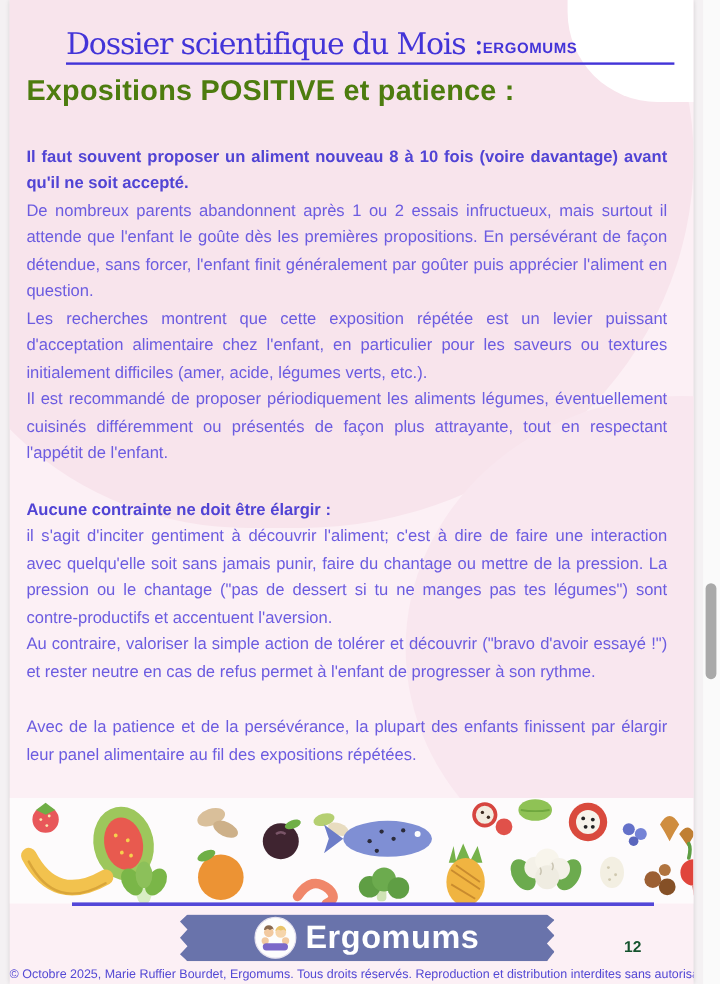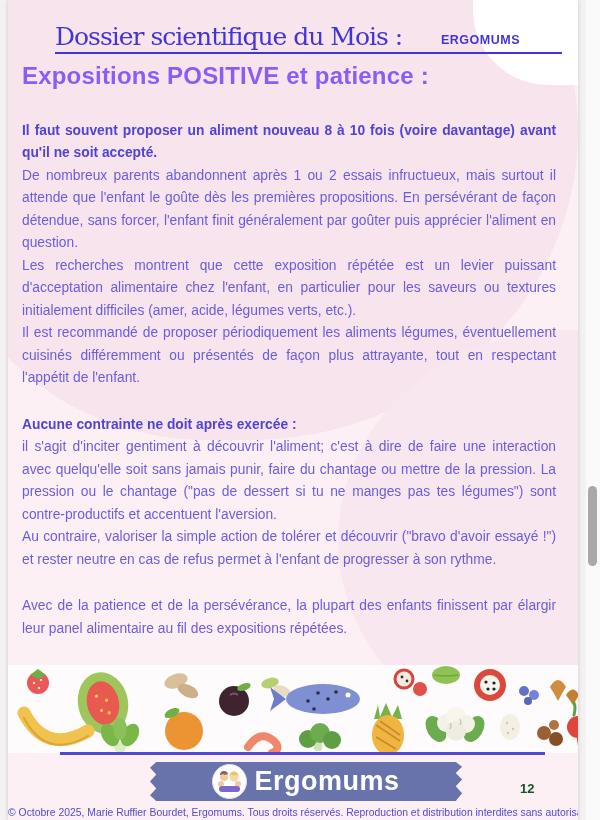--- a/index.html
+++ b/index.html
@@ -23,35 +23,35 @@
     background:#f9e7ef;border-radius:50%;
   }
   .corner-white{
     position:absolute;right:0;top:0;width:105px;height:85px;
     background:#ffffff;border-bottom-left-radius:75px;
   }
   
   .header{
     position:absolute;left:47px;right:16px;top:24px;
     border-bottom:2.5px solid #4334d8;
-    display:flex;align-items:flex-end;justify-content:space-between;
+    display:flex;align-items:flex-end;
     padding-bottom:3px;
   }
   .doc-title{
     font-family:"DejaVu Serif", serif;
     font-size:25px;color:#4334d8;letter-spacing:-1px;line-height:1;
   }
   .brand{
     font-size:12.5px;font-weight:bold;color:#4334d8;letter-spacing:.5px;
     padding-right:42px;padding-bottom:2px;
   }
   
   .article-heading{
     position:absolute;left:14px;top:62px;margin:0;
-    font-size:24px;font-weight:bold;color:#8b5cf6;letter-spacing:.2px;
+    font-size:24px;font-weight:bold;color:#4d7c0f;letter-spacing:.2px;
   }
   .body-text{
     position:absolute;left:14px;right:22px;top:96px;
     font-size:13.8px;line-height:1.63;color:#6c5ce0;
   }
   .body-text p{margin:0;text-align:justify;}
   .body-text p.bold{font-weight:bold;color:#5144d4;}
   .body-text p.gap{margin-top:24px;}
   
   .food-band{
@@ -105,21 +105,21 @@
     <span class="brand">ERGOMUMS</span>
   </div>
 
   <h1 class="article-heading">Expositions POSITIVE et patience :</h1>
 
   <div class="body-text">
     <p class="bold gap">Il faut souvent proposer un aliment nouveau 8 à 10 fois (voire davantage) avant qu'il ne soit accepté.</p>
     <p>De nombreux parents abandonnent après 1 ou 2 essais infructueux, mais surtout il attende que l'enfant le goûte dès les premières propositions. En persévérant de façon détendue, sans forcer, l'enfant finit généralement par goûter puis apprécier l'aliment en question.</p>
     <p>Les recherches montrent que cette exposition répétée est un levier puissant d'acceptation alimentaire chez l'enfant, en particulier pour les saveurs ou textures initialement difficiles (amer, acide, légumes verts, etc.).</p>
     <p>Il est recommandé de proposer périodiquement les aliments légumes, éventuellement cuisinés différemment ou présentés de façon plus attrayante, tout en respectant l'appétit de l'enfant.</p>
-    <p class="bold gap">Aucune contrainte ne doit après exercée :</p>
+    <p class="bold gap">Aucune contrainte ne doit être élargir :</p>
     <p>il s'agit d'inciter gentiment à découvrir l'aliment; c'est à dire de faire une interaction avec quelqu'elle soit sans jamais punir, faire du chantage ou mettre de la pression. La pression ou le chantage ("pas de dessert si tu ne manges pas tes légumes") sont contre-productifs et accentuent l'aversion.</p>
     <p>Au contraire, valoriser la simple action de tolérer et découvrir ("bravo d'avoir essayé !") et rester neutre en cas de refus permet à l'enfant de progresser à son rythme.</p>
     <p class="gap">Avec de la patience et de la persévérance, la plupart des enfants finissent par élargir leur panel alimentaire au fil des expositions répétées.</p>
   </div>
 
   <div class="food-band">
     <svg width="570" height="88" viewBox="0 0 570 88">
 
       <g>
         <circle cx="30" cy="18" r="11" fill="#e8575a"></circle>

